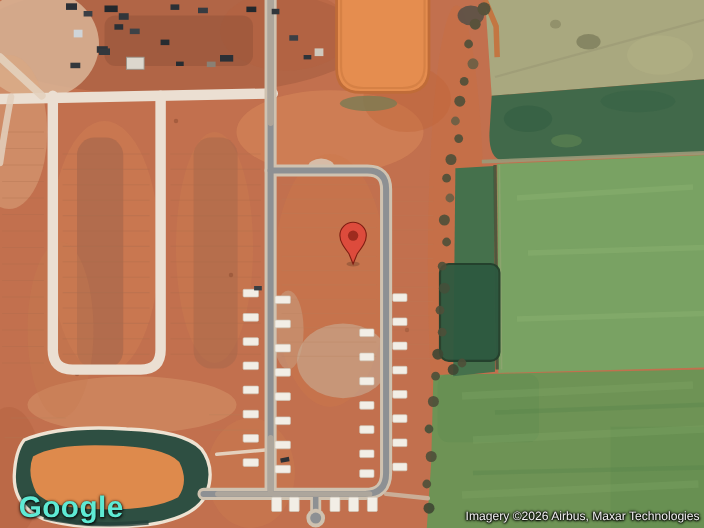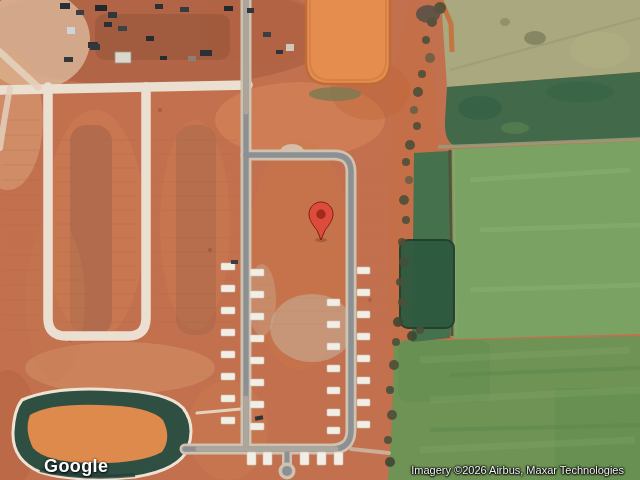--- a/index.html
+++ b/index.html
@@ -3,26 +3,26 @@
 <meta charset="utf-8">
 <style>
   html,body{margin:0;padding:0;background:#1b1b1b;}
   .stage{
     position:relative;width:640px;height:480px;overflow:hidden;
     font-family:"Liberation Sans",sans-serif;
   }
   .stage svg{display:block;}
   .google-logo{
     position:absolute;left:17px;bottom:3px;
-    font-size:18px;font-weight:bold;color:#ffffff;letter-spacing:.4px;
+    font-size:27px;font-weight:bold;color:#5eead4;letter-spacing:.4px;
     text-shadow:0 1px 3px rgba(0,0,0,.75),0 0 2px rgba(0,0,0,.55),1px 1px 2px rgba(0,0,0,.5);
-    cursor:pointer;user-select:none;margin-left:27px;
+    cursor:pointer;user-select:none;
   }
   .attribution{
-    position:absolute;right:16px;bottom:4px;
+    position:absolute;right:4px;bottom:4px;
     font-size:11px;color:#f1f1f1;
     text-shadow:0 0 2px #000,0 1px 2px #000,1px 0 2px #000,-1px 0 2px #000;
     user-select:none;
     padding-left:39px;
   }
 </style>
 </head>
 <body>
 
 <div class="stage">

